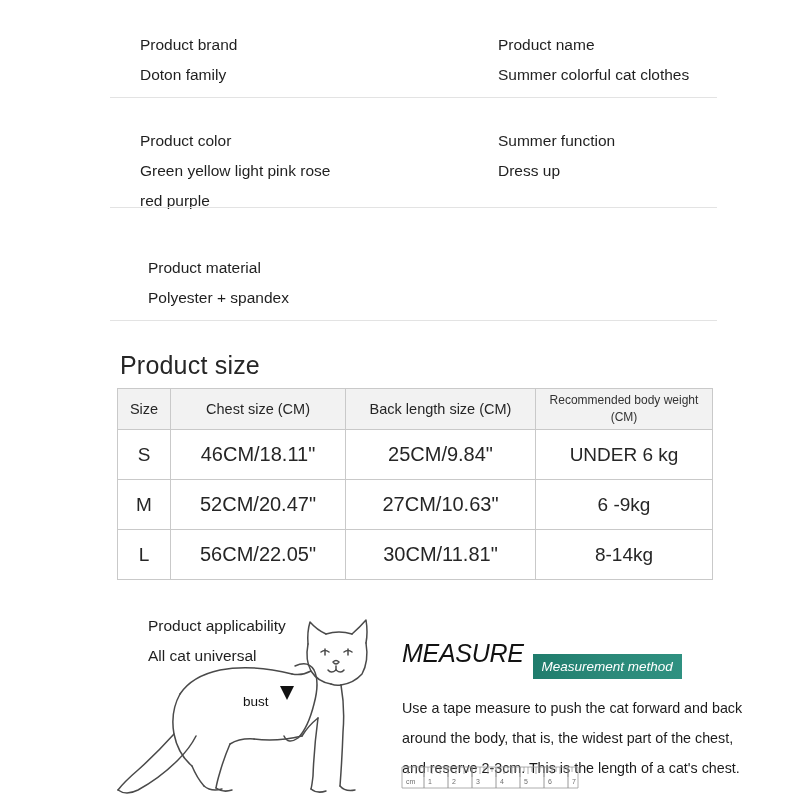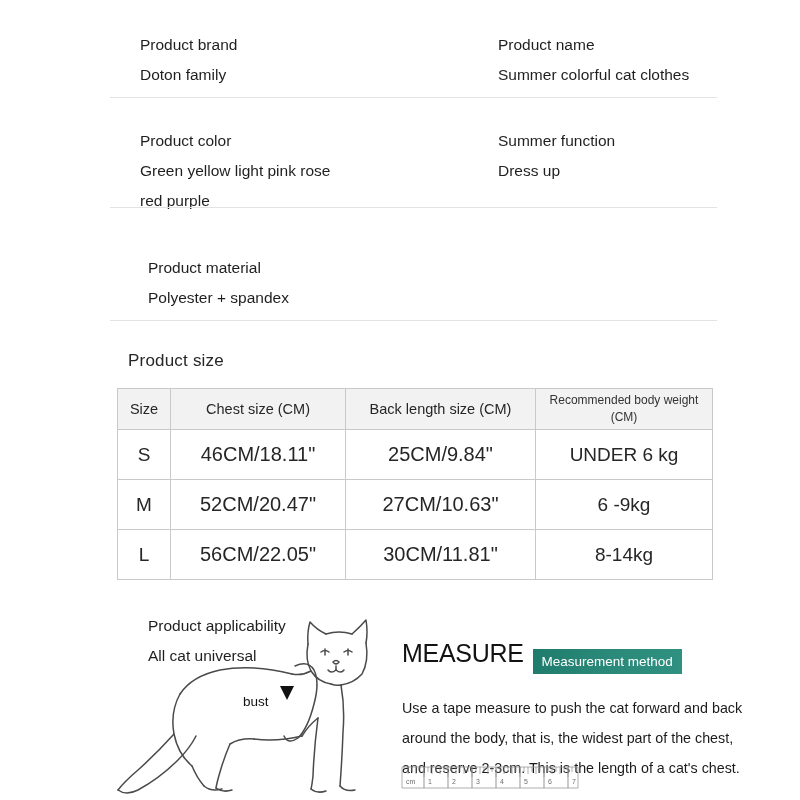--- a/index.html
+++ b/index.html
@@ -51,23 +51,23 @@
     position: absolute;
     left: 110px;
     width: 607px;
     height: 1px;
     background: #e3e3e3;
   }
 
   
   .size-heading {
     position: absolute;
-    left: 128px;
+    left: 120px;
     top: 351px;
-    font-size: 17px;
+    font-size: 25px;
     color: #262626;
     letter-spacing: 0.2px;
   }
 
   
   .size-table {
     position: absolute;
     left: 117px;
     top: 388px;
     width: 595px;
@@ -124,22 +124,22 @@
 
   
   .measure-panel {
     position: absolute;
     left: 402px;
     top: 638px;
     width: 370px;
   }
   .measure-head {
     display: flex;
-    align-items: center;
     height: 30px;
+    font-style: italic;
   }
   .measure-title {
     font-size: 25px;
     letter-spacing: -0.3px;
     color: #121212;
     line-height: 30px;
   }
   .measure-badge {
     margin-left: 9px;
     background: linear-gradient(100deg, #1f7c6c 0%, #2a8878 45%, #2f9181 100%);

